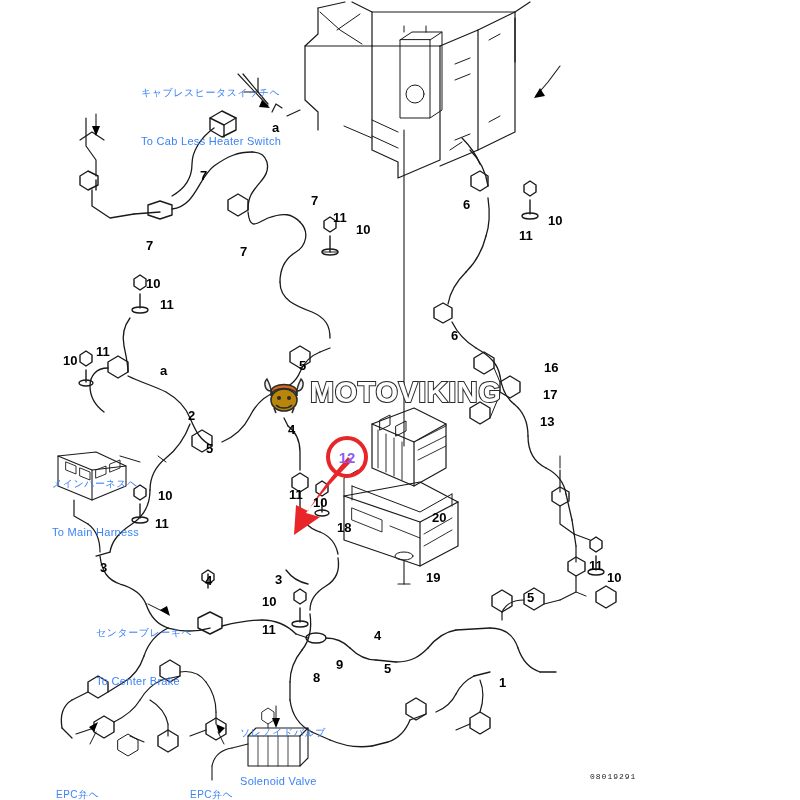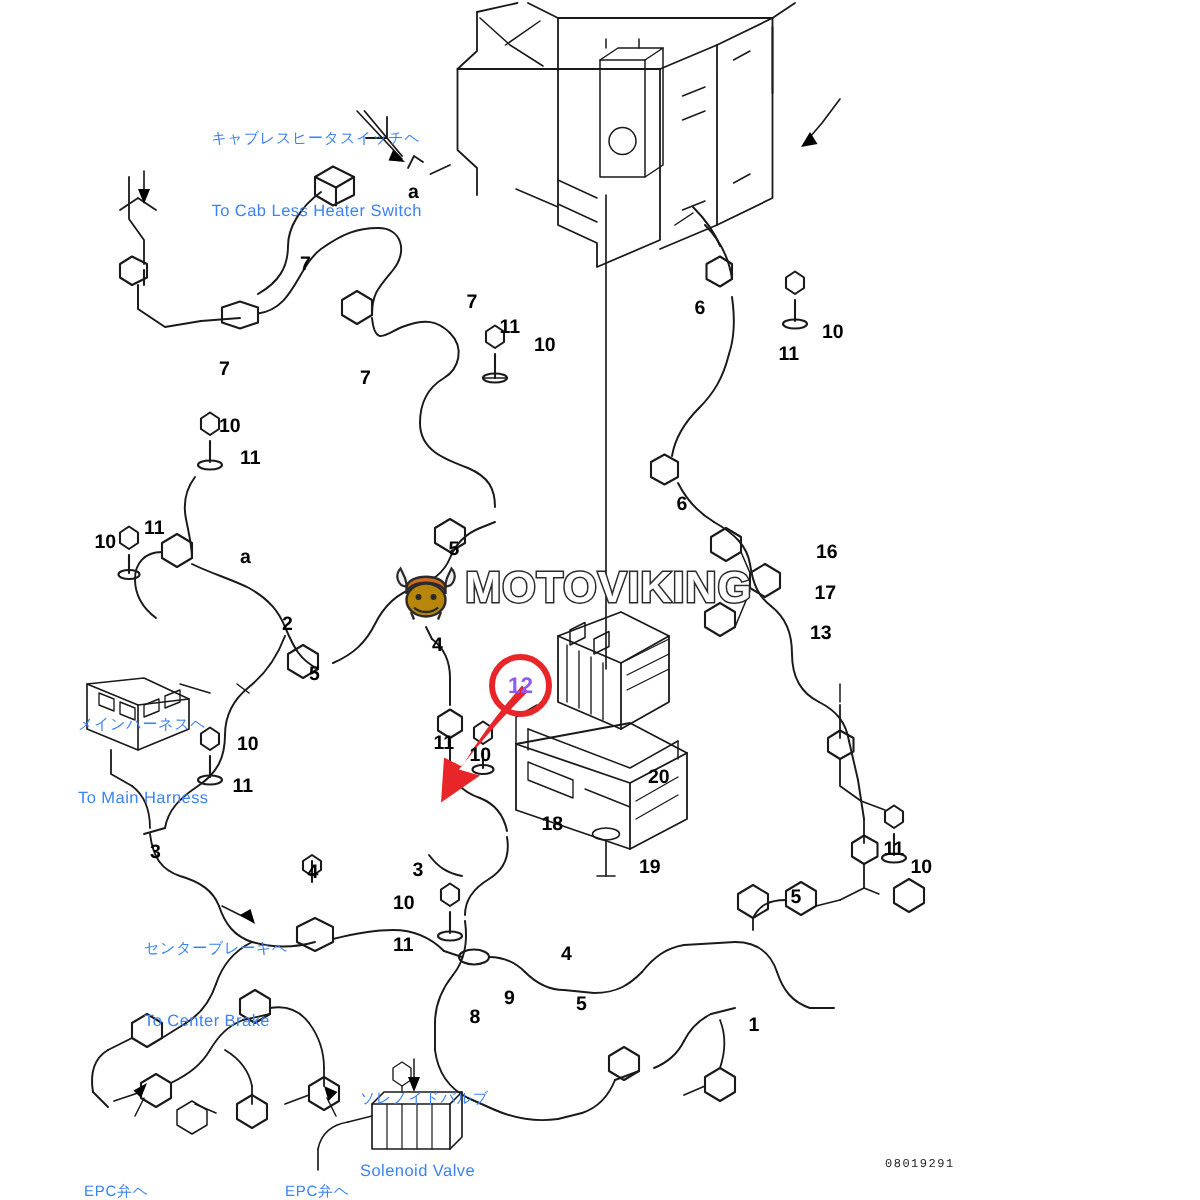--- a/index.html
+++ b/index.html
@@ -375,21 +375,21 @@
       <div class="num" style="left: 188px; top: 408px;">2</div>
       <div class="num" style="left: 206px; top: 441px;">5</div>
       <div class="num" style="left: 288px; top: 422px;">4</div>
       <div class="num" style="left: 158px; top: 488px;">10</div>
       <div class="num" style="left: 289px; top: 487px;">11</div>
       <div class="num" style="left: 313px; top: 495px;">10</div>
       <div class="num" style="left: 155px; top: 516px;">11</div>
       <div class="num" style="left: 100px; top: 560px;">3</div>
       <div class="num" style="left: 205px; top: 573px;">4</div>
       <div class="num" style="left: 275px; top: 572px;">3</div>
-      <div class="num" style="left: 337px; top: 541px; margin-left: 24px;">18</div>
+      <div class="num" style="left: 337px; top: 520px;">18</div>
       <div class="num" style="left: 432px; top: 510px;">20</div>
       <div class="num" style="left: 426px; top: 570px;">19</div>
       <div class="num" style="left: 589px; top: 558px;">11</div>
       <div class="num" style="left: 607px; top: 570px;">10</div>
       <div class="num" style="left: 262px; top: 594px;">10</div>
       <div class="num" style="left: 262px; top: 622px;">11</div>
       <div class="num" style="left: 527px; top: 590px;">5</div>
       <div class="num" style="left: 374px; top: 628px;">4</div>
       <div class="num" style="left: 313px; top: 670px;">8</div>
       <div class="num" style="left: 336px; top: 657px;">9</div>

